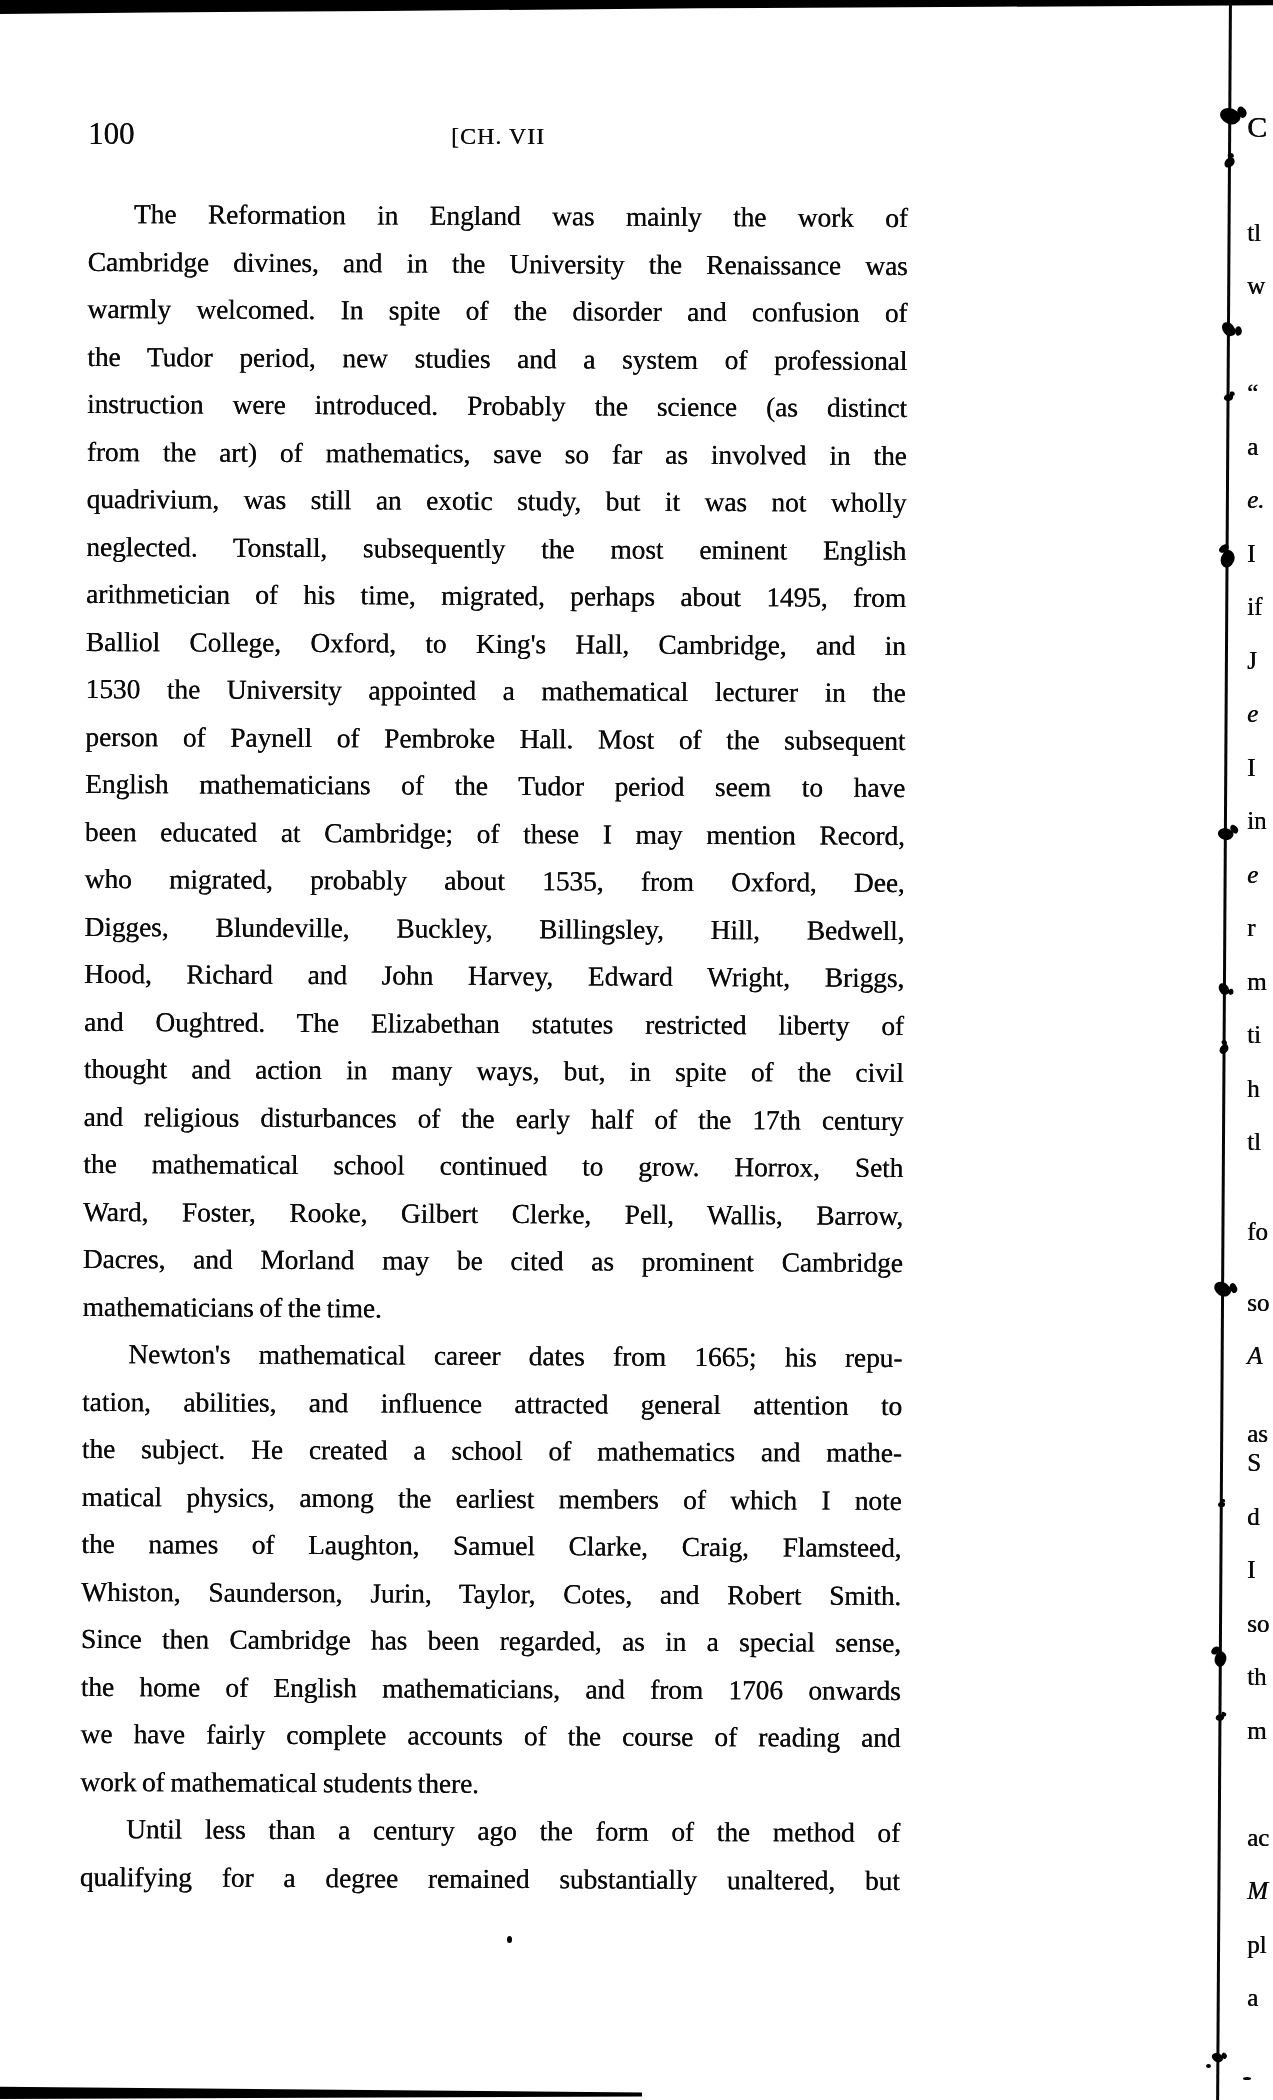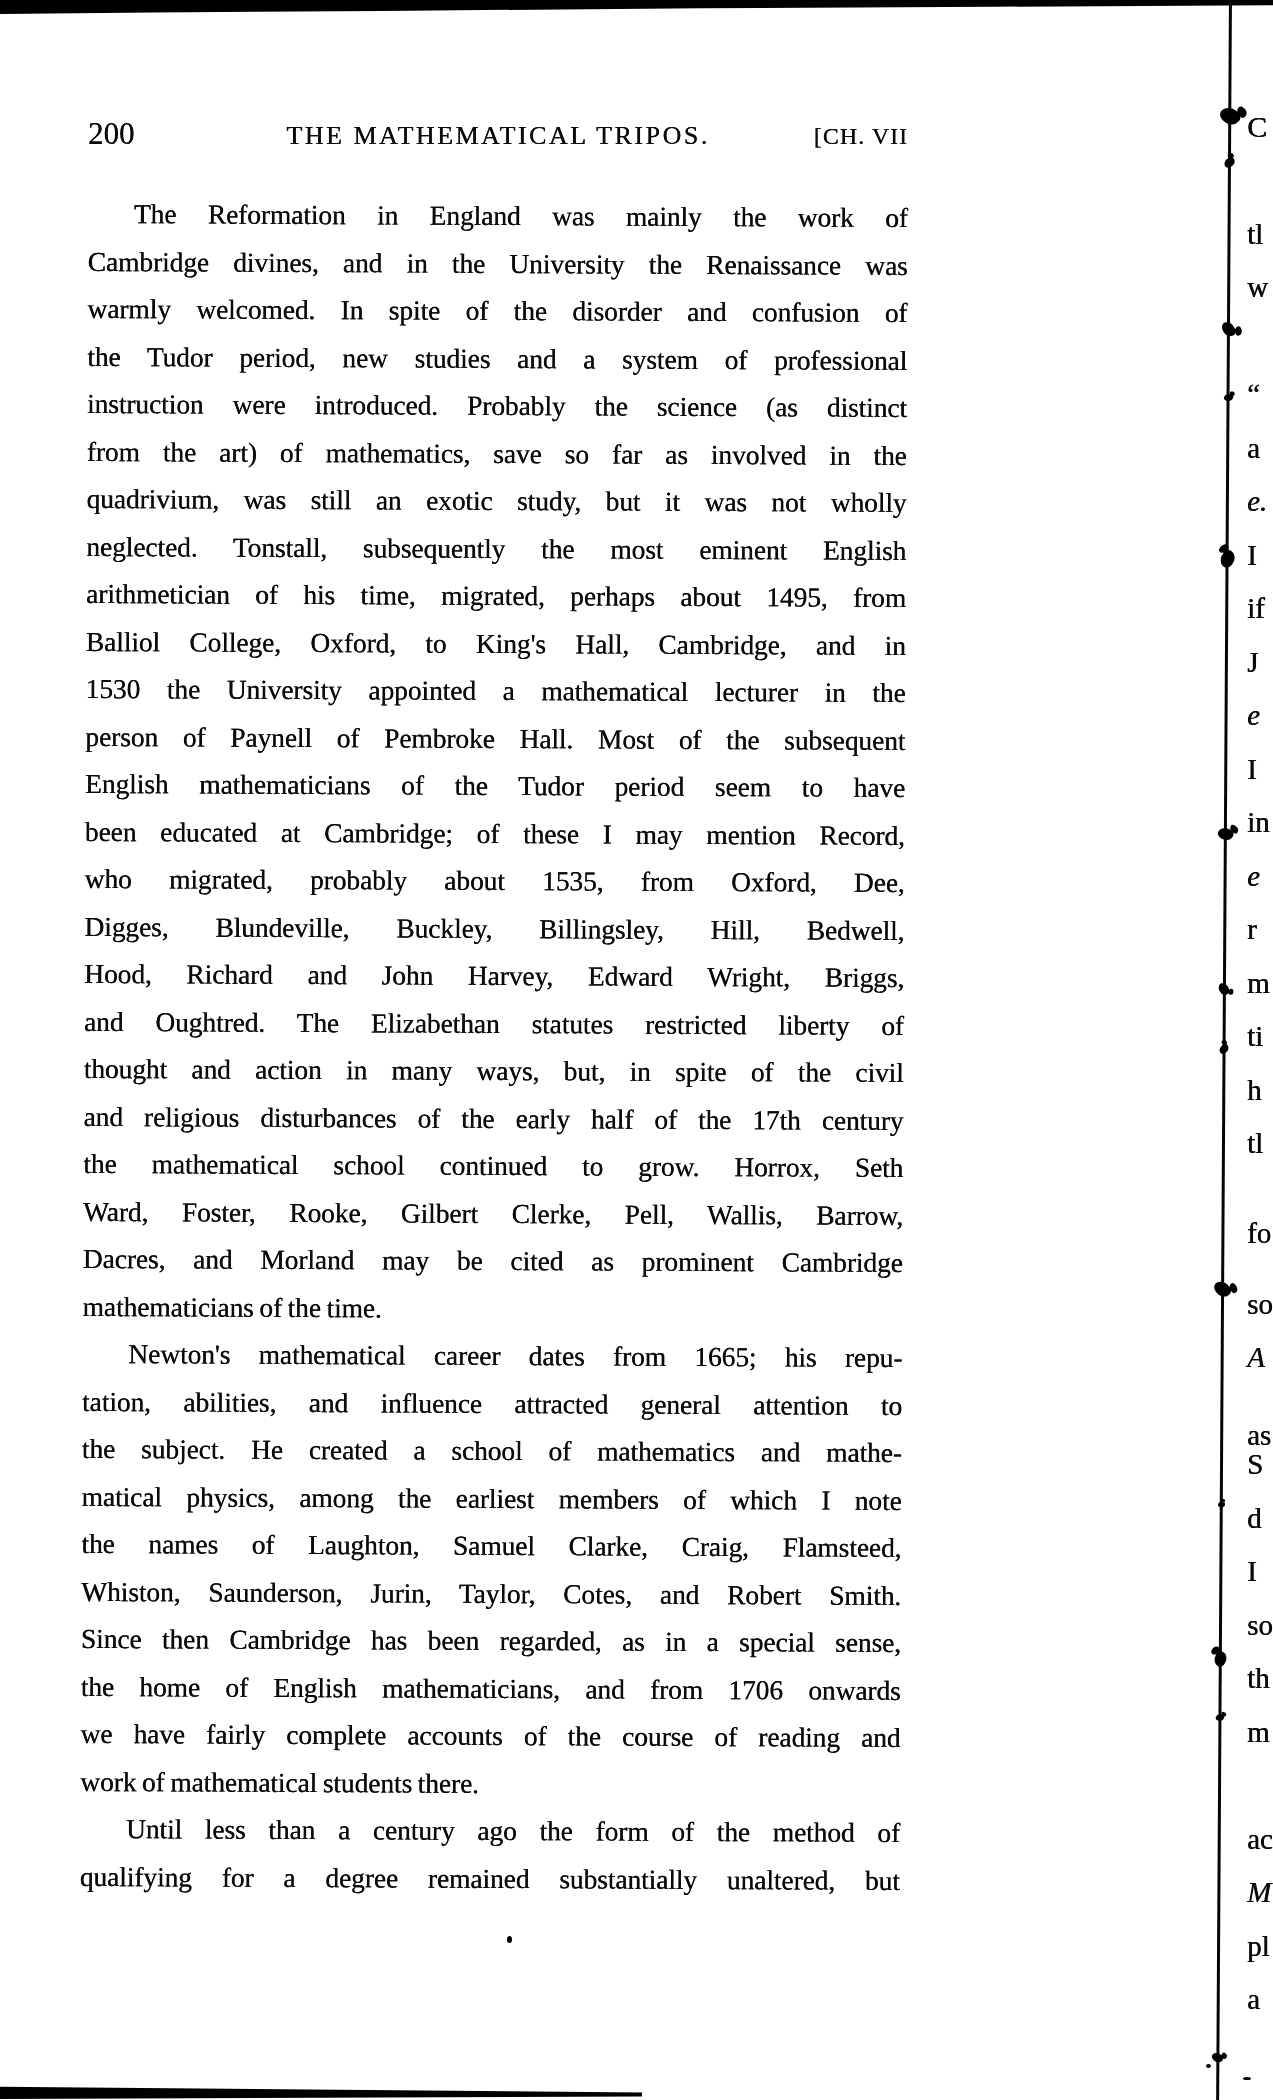--- a/index.html
+++ b/index.html
@@ -49,36 +49,35 @@
     transform:rotate(.35deg);transform-origin:top center;
   }
   
   .mark{position:absolute;background:#000;border-radius:65% 35% 60% 40%;}
   .mark:after{
     content:"";position:absolute;left:55%;top:-45%;width:55%;height:55%;
     background:#000;border-radius:40% 60% 35% 65%;
   }
 
   
-  .frag{position:absolute;left:1247px;font-size:29px;line-height:1;white-space:nowrap;text-shadow:.4px 0 currentColor;}
+  .frag{position:absolute;left:1247px;font-size:25px;line-height:1;white-space:nowrap;text-shadow:.4px 0 currentColor;}
   .frag.italic{font-style:italic;}
   .frag.header{font-size:30px;letter-spacing:1px;}
 
   .speck{position:absolute;background:#000;border-radius:50%;}
 </style>
 </head>
 <body>
 
 <div class="page">
 
   <div class="topbar"></div>
 
   <div class="header">
-    <span class="pagenum">200</span>
-    <span class="title">THE MATHEMATICAL TRIPOS.</span>
+    <span class="pagenum">100</span>
     <span class="chap">[CH. VII</span>
   </div>
 
   <div class="textblock" id="textblock">
       <div class="line indent">The Reformation in England was mainly the work of</div>
       <div class="line">Cambridge divines, and in the University the Renaissance was</div>
       <div class="line">warmly welcomed. In spite of the disorder and confusion of</div>
       <div class="line">the Tudor period, new studies and a system of professional</div>
       <div class="line">instruction were introduced. Probably the science (as distinct</div>
       <div class="line">from the art) of mathematics, save so far as involved in the</div>

